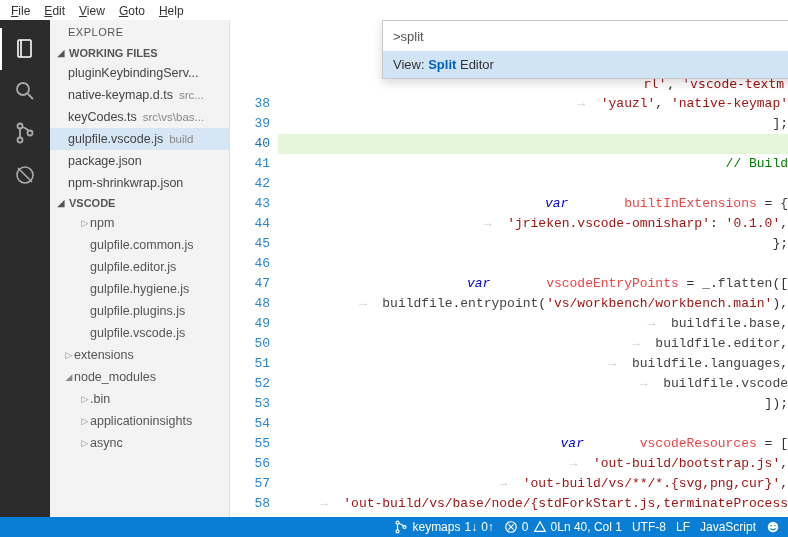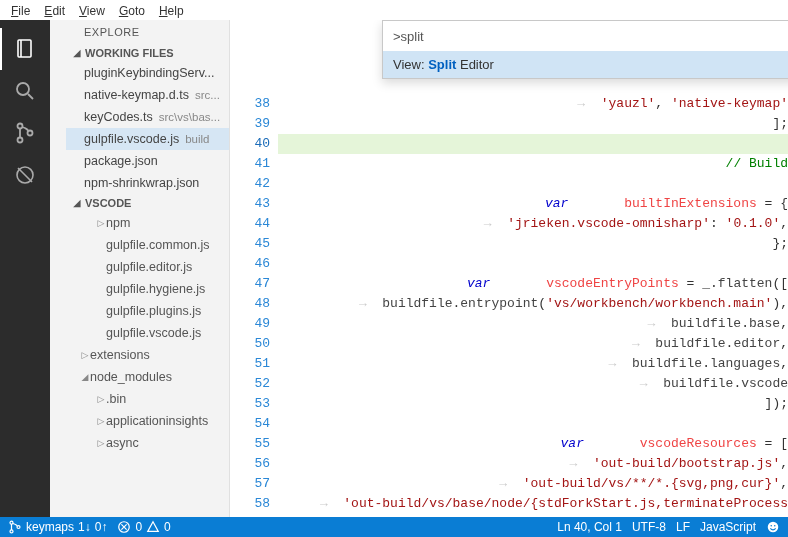--- a/index.html
+++ b/index.html
@@ -5,21 +5,21 @@
 * { box-sizing: border-box; margin: 0; padding: 0; }
 body { font-family: "Segoe UI", Arial, sans-serif; font-size: 13px; color: #333; background: #fff; overflow: hidden; width: 788px; height: 537px; position: relative; }
 .menubar { height: 20px; background: #fff; display: flex; align-items: flex-end; padding: 0 4px; font-size: 12px; }
 .menubar .menu-item { padding: 2px 7px; cursor: default; }
 .menubar .menu-item .u { text-decoration: underline; }
 .main { display: flex; height: 497px; }
 .activitybar { width: 50px; background: #2c2c2c; display: flex; flex-direction: column; align-items: center; padding-top: 8px; }
 .activitybar .ab-item { width: 50px; height: 42px; display: flex; align-items: center; justify-content: center; color: #aaa; }
 .activitybar .ab-item.active { color: #fff; border-left: 2px solid #fff; }
 .activitybar svg { width: 24px; height: 24px; }
-.sidebar { width: 180px; background: #f3f3f3; border-right: 1px solid #e0e0e0; overflow: hidden; font-size: 12.5px; padding-left: 16px; }
+.sidebar { width: 180px; background: #f3f3f3; border-right: 1px solid #e0e0e0; overflow: hidden; font-size: 12.5px; }
 .sidebar-title { padding: 6px 14px 6px 18px; font-size: 11px; letter-spacing: 0.5px; color: #555; }
 .section-header { padding: 3px 6px 3px 6px; font-size: 11px; font-weight: bold; color: #555; display: flex; align-items: center; gap: 3px; }
 .section-header .tw { font-size: 9px; display: inline-block; width: 10px; text-align: center; }
 .file-item { display: flex; align-items: center; padding: 2px 6px 2px 18px; white-space: nowrap; overflow: hidden; height: 22px; color: #444; }
 .file-item .name { overflow: hidden; text-overflow: ellipsis; }
 .file-item .meta { color: #888; margin-left: 6px; font-size: 11.5px; }
 .file-item.selected { background: #d6e6f4; }
 .tree-item { display: flex; align-items: center; padding: 2px 6px; height: 22px; color: #555; }
 .tree-item .tw { font-size: 9px; width: 10px; text-align: center; color: #888; display: inline-block; }
 .indent1 { padding-left: 14px; }
@@ -38,21 +38,21 @@
 .tok-kw { color: #0000cc; font-style: italic; }
 .tok-id { color: #ef4444; margin-left: 48px; }
 .tok-str { color: #a31515; }
 .tok-cm { color: #008000; }
 .tok-pn { color: #333; }
 .tok-def { color: #444; }
 .quickopen { position: absolute; top: 0; left: 152px; width: 484px; z-index: 10; background: #fff; border: 1px solid #c8c8c8; box-shadow: 0 4px 10px rgba(0,0,0,0.15); }
 .quickopen input { width: 100%; height: 30px; border: none; outline: none; padding: 0 10px; font-size: 13px; color: #555; }
 .qo-result { display: flex; align-items: center; justify-content: space-between; padding: 6px 10px; background: #d0e4f5; font-size: 13px; }
 .qo-result .label .hl { color: #0060c0; font-weight: bold; }
-.statusbar { height: 20px; background: #0a7dd4; color: #fff; display: flex; align-items: center; font-size: 12px; padding: 0 8px; justify-content: space-between; }
+.statusbar { height: 20px; background: #0a7dd4; color: #fff; display: flex; align-items: center; font-size: 12px; padding: 0 8px; justify-content: flex-end; }
 .status-left, .status-right { display: flex; align-items: center; gap: 10px; }
 .status-item { display: flex; align-items: center; gap: 4px; }
 .status-item svg { width: 14px; height: 14px; }
 </style>
 </head>
 <body>
 
 <div class="menubar" id="menubar">
     <div class="menu-item"><span class="u">F</span>ile</div>
     <div class="menu-item"><span class="u">E</span>dit</div>
@@ -222,20 +222,21 @@
           <div class="ln">55</div>
           <div class="ln">56</div>
           <div class="ln">57</div>
           <div class="ln">58</div>
           <div class="ln">59</div>
         </div>
       <div class="code-lines" id="code-lines"><div class="line"></div><div class="line"></div><div class="line"><span class="ws">→  </span><span class="tok-str">'yauzl'</span><span class="tok-pn">, </span><span class="tok-str">'native-keymap'</span></div><div class="line"><span class="tok-pn">];</span></div><div class="line current"></div><div class="line"><span class="tok-cm">// Build</span></div><div class="line"></div><div class="line"><span class="tok-kw">var </span><span class="tok-id">builtInExtensions</span><span class="tok-pn"> = {</span></div><div class="line"><span class="ws">→  </span><span class="tok-str">'jrieken.vscode-omnisharp'</span><span class="tok-pn">: </span><span class="tok-str">'0.1.0'</span><span class="tok-pn">,</span></div><div class="line"><span class="tok-pn">};</span></div><div class="line"></div><div class="line"><span class="tok-kw">var </span><span class="tok-id">vscodeEntryPoints</span><span class="tok-pn"> = </span><span class="tok-def">_</span><span class="tok-pn">.</span><span class="tok-def">flatten</span><span class="tok-pn">([</span></div><div class="line"><span class="ws">→  </span><span class="tok-def">buildfile</span><span class="tok-pn">.</span><span class="tok-def">entrypoint</span><span class="tok-pn">(</span><span class="tok-str">'vs/workbench/workbench.main'</span><span class="tok-pn">),</span></div><div class="line"><span class="ws">→  </span><span class="tok-def">buildfile</span><span class="tok-pn">.</span><span class="tok-def">base</span><span class="tok-pn">,</span></div><div class="line"><span class="ws">→  </span><span class="tok-def">buildfile</span><span class="tok-pn">.</span><span class="tok-def">editor</span><span class="tok-pn">,</span></div><div class="line"><span class="ws">→  </span><span class="tok-def">buildfile</span><span class="tok-pn">.</span><span class="tok-def">languages</span><span class="tok-pn">,</span></div><div class="line"><span class="ws">→  </span><span class="tok-def">buildfile</span><span class="tok-pn">.</span><span class="tok-def">vscode</span></div><div class="line"><span class="tok-pn">]);</span></div><div class="line"></div><div class="line"><span class="tok-kw">var </span><span class="tok-id">vscodeResources</span><span class="tok-pn"> = [</span></div><div class="line"><span class="ws">→  </span><span class="tok-str">'out-build/bootstrap.js'</span><span class="tok-pn">,</span></div><div class="line"><span class="ws">→  </span><span class="tok-str">'out-build/vs/**/*.{svg,png,cur}'</span><span class="tok-pn">,</span></div><div class="line"><span class="ws">→  </span><span class="tok-str">'out-build/vs/base/node/{stdForkStart.js,terminateProcess</span></div><div class="line"><span class="ws">→  </span><span class="tok-str">'out-build/vs/base/worker/workerMainCompatibility.html'</span><span class="tok-pn">,</span></div></div>
     </div>
   <div style="position: absolute; top: 34px; right: 4px; font-family: Consolas, monospace; font-size: 13px; line-height: 20px; text-align: right; pointer-events: none;">
         <div><span class="tok-pn">, </span><span class="tok-str">'remote'</span><span class="tok-pn">, </span><span class="tok-str">'sax'</span><span class="tok-pn">,</span></div>
+        <div><span class="tok-str">rl'</span><span class="tok-pn">, </span><span class="tok-str">'vscode-textm</span></div>
       </div>
     </div>
 </div>
 
 <div class="statusbar">
   <div class="status-left">
     <span class="status-item">
       <svg viewBox="0 0 16 16" fill="none" stroke="#fff" stroke-width="1.4">
           <circle cx="4" cy="3" r="1.7"></circle>
           <circle cx="4" cy="13" r="1.7"></circle>

